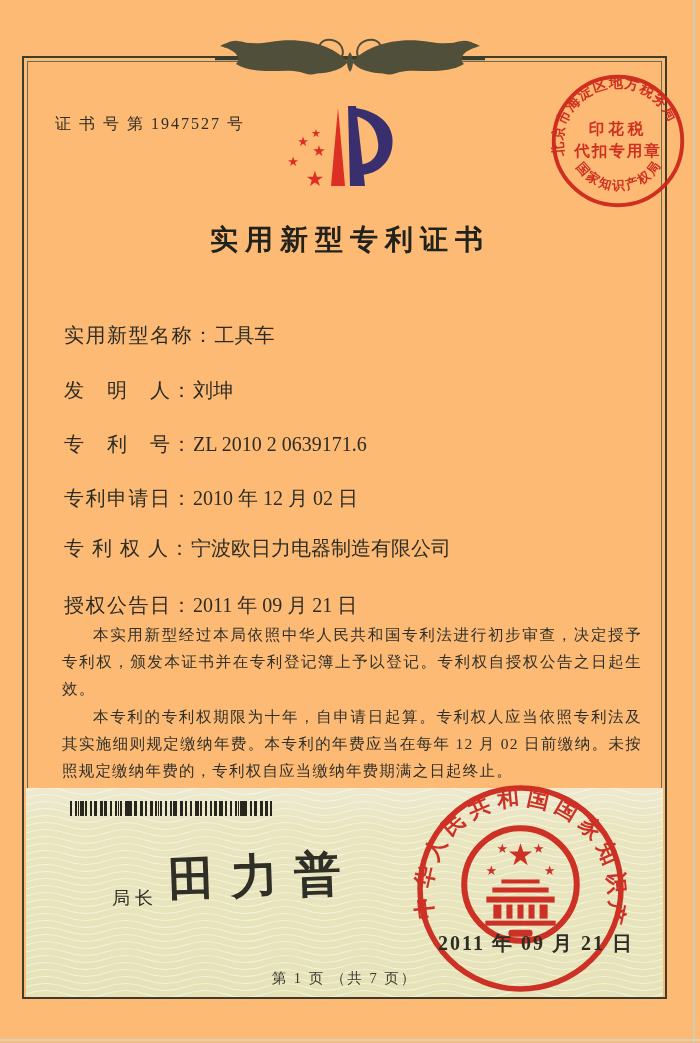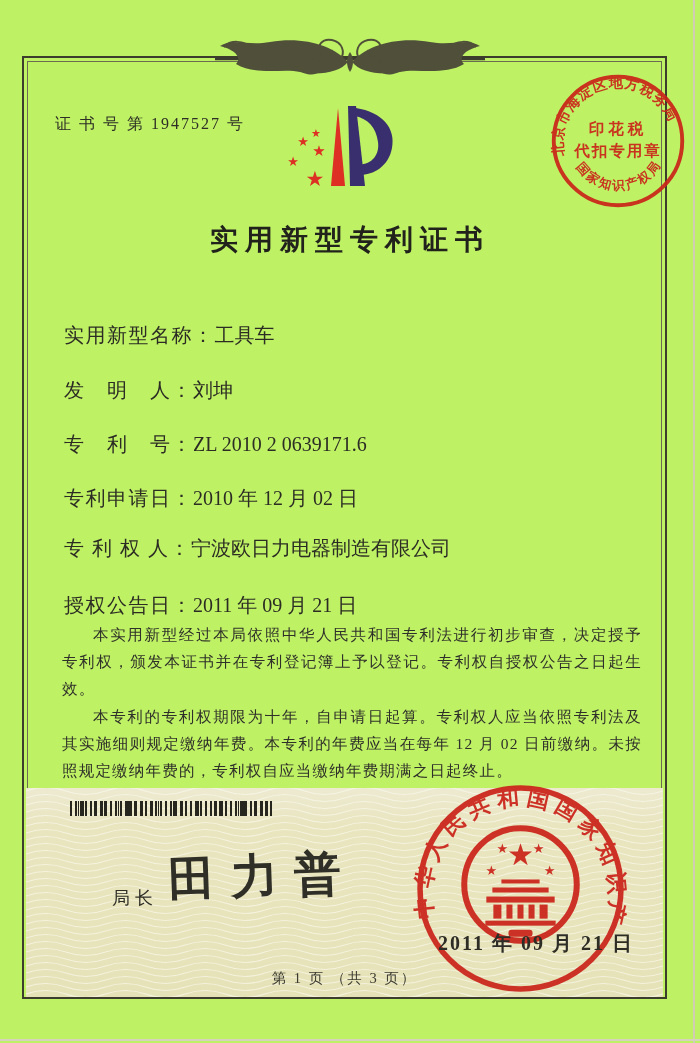--- a/index.html
+++ b/index.html
@@ -1,18 +1,18 @@
 <!DOCTYPE html>
 <html><head>
 <meta charset="utf-8">
 <style>
   html,body{margin:0;padding:0;background:#e8e2cc;}
   #cert{
     position:relative; width:700px; height:1043px; overflow:hidden;
-    background:#bef264;
+    background:#fdba74;
     font-family:"Liberation Serif","DejaVu Serif",serif;
     color:#2c2c24;
   }
   
   .frame-outer{position:absolute; left:22px; top:56px; width:645px; height:943px;
     border:2.5px solid #3d3d2d; box-sizing:border-box;}
   .frame-inner{position:absolute; left:3px; top:3px; right:3px; bottom:3px;
     border:1px solid #6b6b52;}
   
   .cert-no{position:absolute; left:55px; top:114px; font-size:16px; letter-spacing:2px; color:#2e2e26;}
@@ -211,17 +211,17 @@
       <rect x="104" y="123" width="6" height="14"></rect>
       <rect x="115" y="123" width="6" height="14"></rect>
       <rect x="126" y="123" width="8" height="14"></rect>
       <rect x="72" y="139" width="70" height="5"></rect>
       <rect x="95" y="148" width="24" height="7" rx="3"></rect>
     </g>
   </svg>
 
   <div class="seal-date">2011 年 09 月 21 日</div>
 
-  <div class="footer">第 1 页 （共 3 页）</div>
+  <div class="footer">第 1 页 （共 7 页）</div>
 
   <div class="scan-edge-r"></div>
   <div class="scan-edge-b"></div>
 </div>
 
 </body></html>

